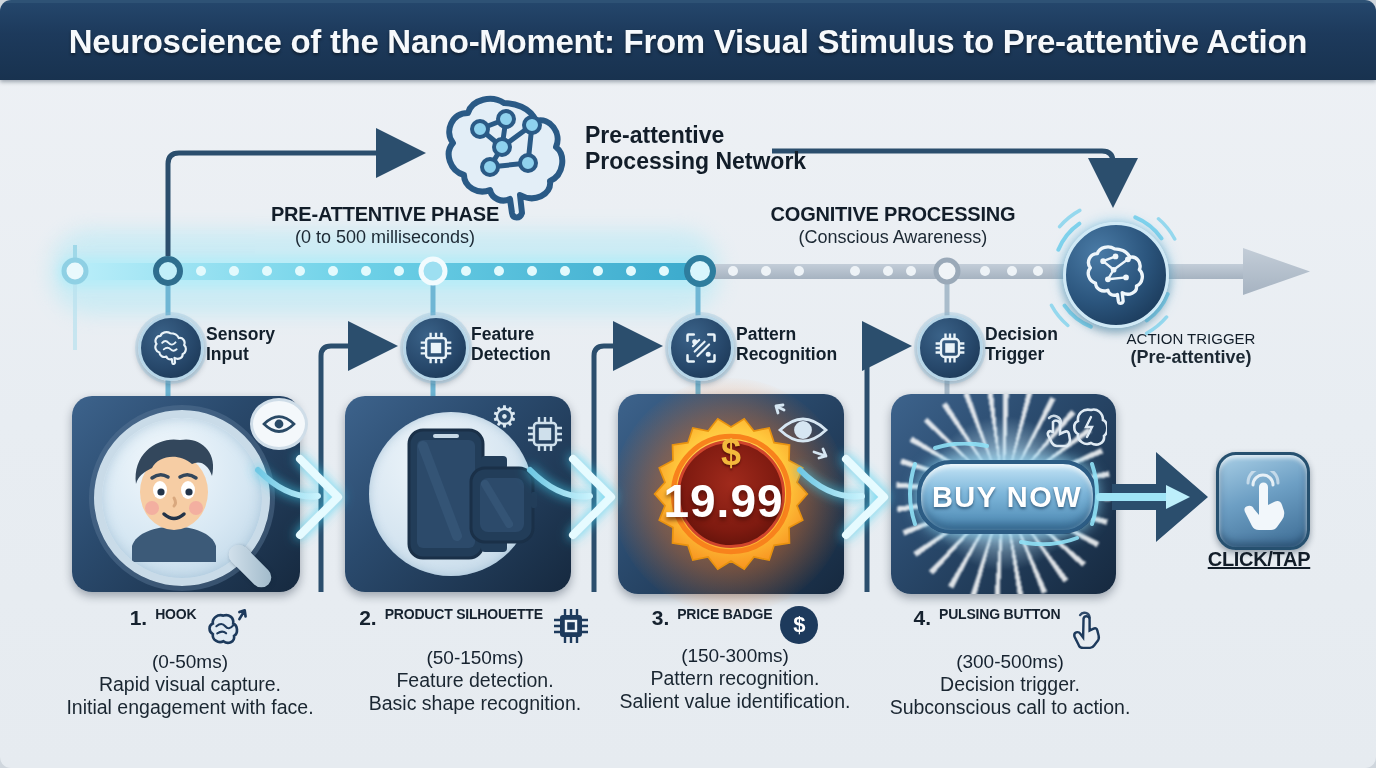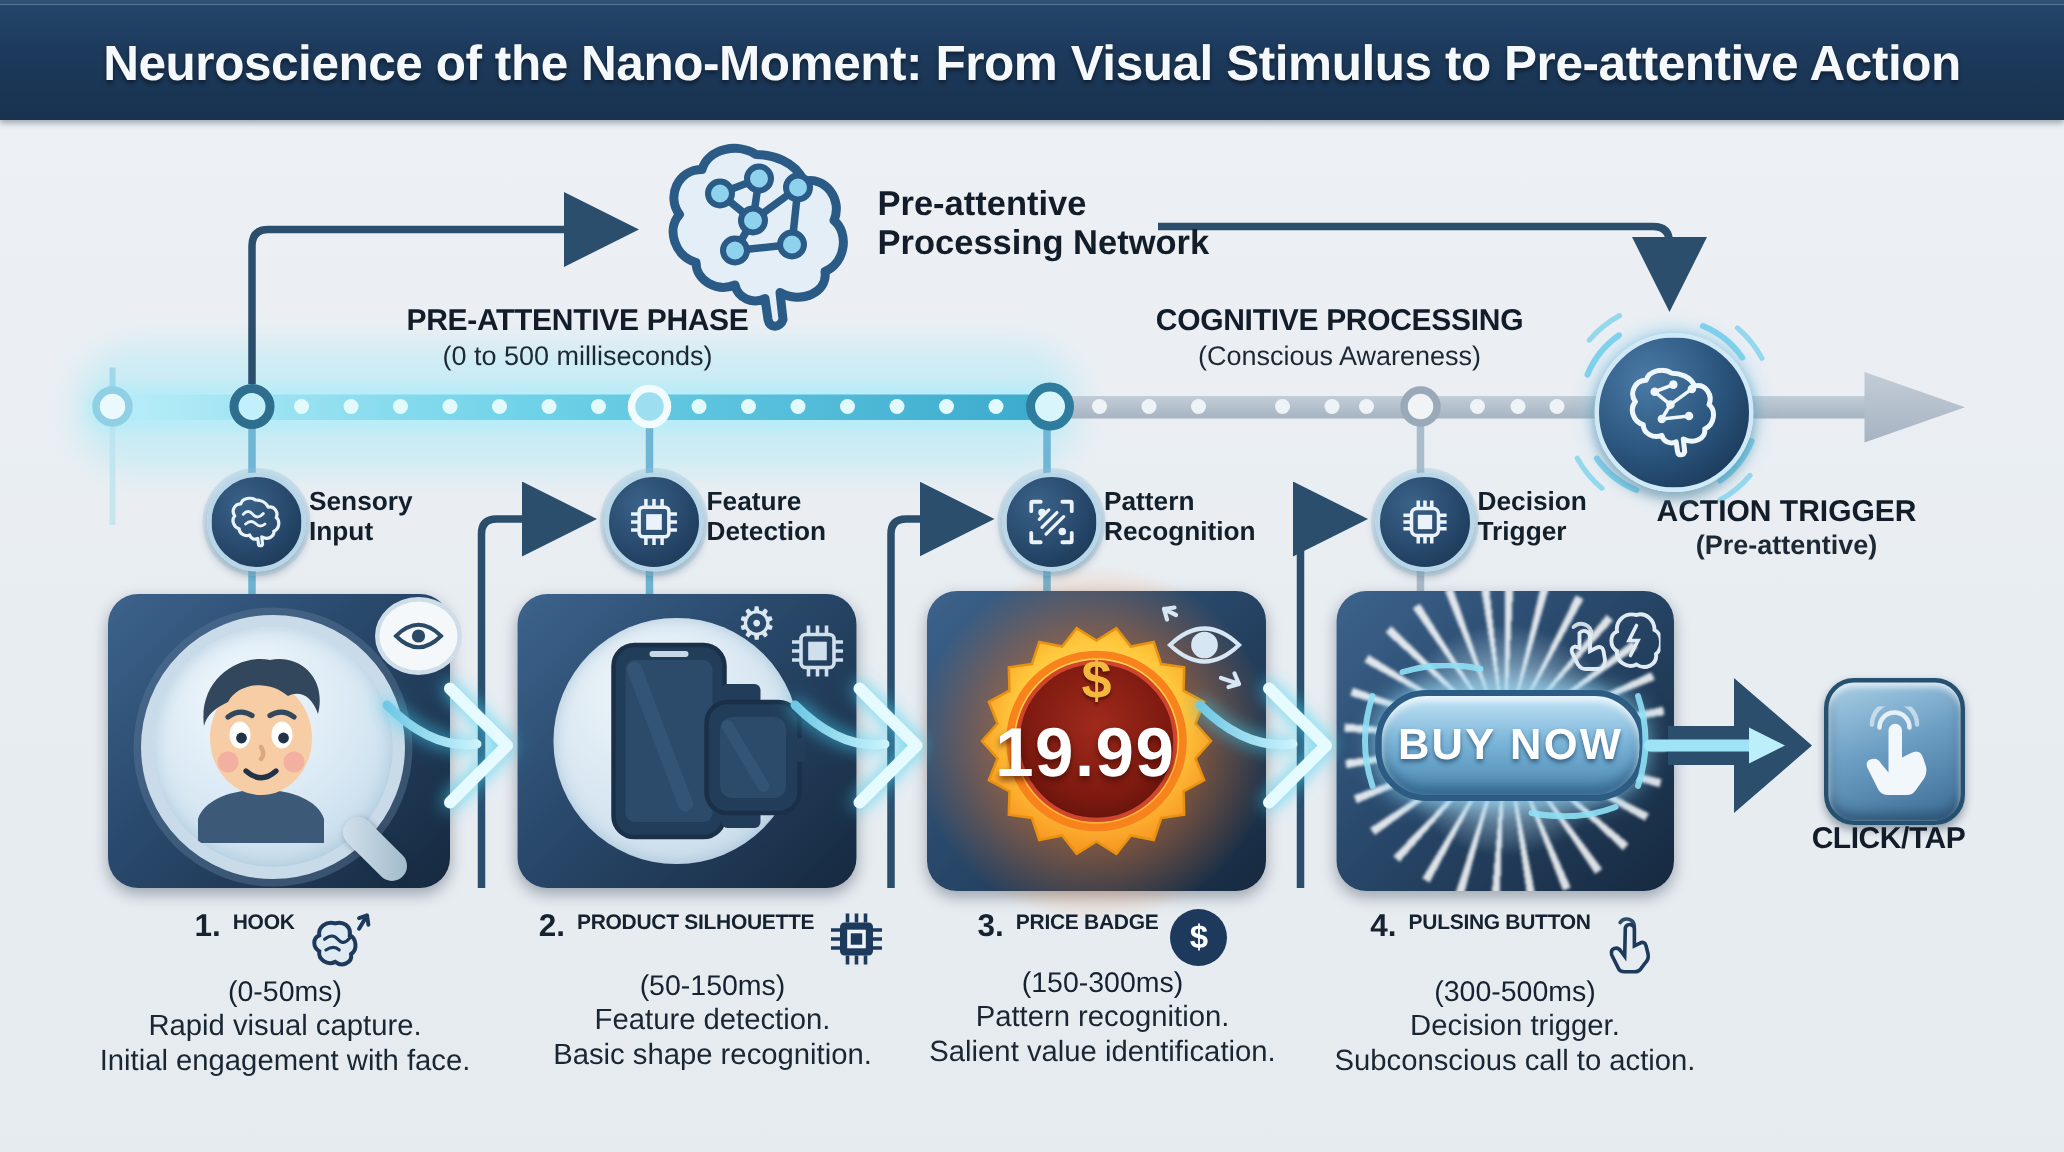--- a/index.html
+++ b/index.html
@@ -1,18 +1,18 @@
 <!DOCTYPE html>
 <html><head>
 <meta charset="utf-8">
 <style>
   html,body{margin:0;padding:0;background:#cfd6dd;}
   #canvas{position:relative;width:1376px;height:768px;overflow:hidden;
     background:linear-gradient(180deg,#eef1f5 0%,#e8edf2 55%,#e6ebf0 100%);
-    font-family:"Liberation Sans",sans-serif;color:#16222f;}
+    font-family:"Liberation Sans",sans-serif;color:#16222f;border-radius:11px;}
   .abs{position:absolute;}
   
   #hdr{left:0;top:0;width:1376px;height:77px;
     background:linear-gradient(180deg,#24466b 0%,#1d3a5c 40%,#18324f 100%);
     border-top:3px solid #2e5275;box-shadow:0 2px 4px rgba(10,25,45,.35);
     display:flex;align-items:center;justify-content:center;}
   #hdr h1{margin:0;font-size:33px;font-weight:bold;color:#f6f9fc;letter-spacing:-.3px;
     text-shadow:0 2px 3px rgba(0,0,0,.45);}
   
   .ph-title{font-size:20px;font-weight:bold;letter-spacing:-.2px;text-align:center;color:#121d29;}
@@ -62,31 +62,31 @@
     background:linear-gradient(180deg,#c3e4f6 0%,#7db6da 45%,#4a86b0 100%);
     border:4px solid #2c5c84;box-shadow:0 0 16px rgba(140,215,245,.9),inset 0 3px 5px rgba(255,255,255,.8),inset 0 -6px 8px rgba(30,70,105,.5);
     display:flex;align-items:center;justify-content:center;}
   #buy-pill span{font-size:29px;font-weight:bold;color:#ffffff;letter-spacing:1.5px;
     text-shadow:0 2px 3px rgba(20,50,80,.6);}
   
   #click-btn{width:88px;height:92px;border-radius:20px;
     background:linear-gradient(160deg,#a9cfe6 0%,#6d9fc4 45%,#3c6b93 100%);
     border:3px solid #26506f;box-shadow:inset 0 3px 4px rgba(255,255,255,.7),inset 0 -5px 7px rgba(25,55,85,.5),0 3px 6px rgba(20,40,60,.4);
     display:flex;align-items:center;justify-content:center;}
-  #click-label{font-size:20px;font-weight:bold;color:#121d29;text-align:center;letter-spacing:-.3px;}
+  #click-label{font-size:20px;font-weight:bold;color:#121d29;text-align:center;letter-spacing:-.3px;text-decoration:underline;}
   
   .cap{text-align:center;color:#16222f;}
   .cap-title-row{display:flex;align-items:flex-start;justify-content:center;gap:8px;}
   .cap-num{font-size:21px;font-weight:bold;}
   .cap-title{font-size:14px;font-weight:bold;letter-spacing:-.2px;}
   .cap-time{font-size:19px;margin-top:1px;}
   .cap-desc{font-size:19.5px;line-height:23px;margin-top:0;color:#1a2631;}
   .coin{width:38px;height:38px;border-radius:50%;background:#1d3a5c;color:#fff;
     display:flex;align-items:center;justify-content:center;font-size:22px;font-weight:bold;}
-  .trigger-label{font-size:20px;font-weight:bold;color:#121d29;}
+  .trigger-label{font-size:15px;font-weight:normal;color:#121d29;}
   .trigger-sub{font-size:18px;color:#1c2833;font-weight:bold;}
   svg{display:block;}
 </style>
 </head>
 <body>
 
 <div id="canvas">
 
   <div id="hdr" class="abs">
     <h1>Neuroscience of the Nano-Moment: From Visual Stimulus to Pre-attentive Action</h1>

